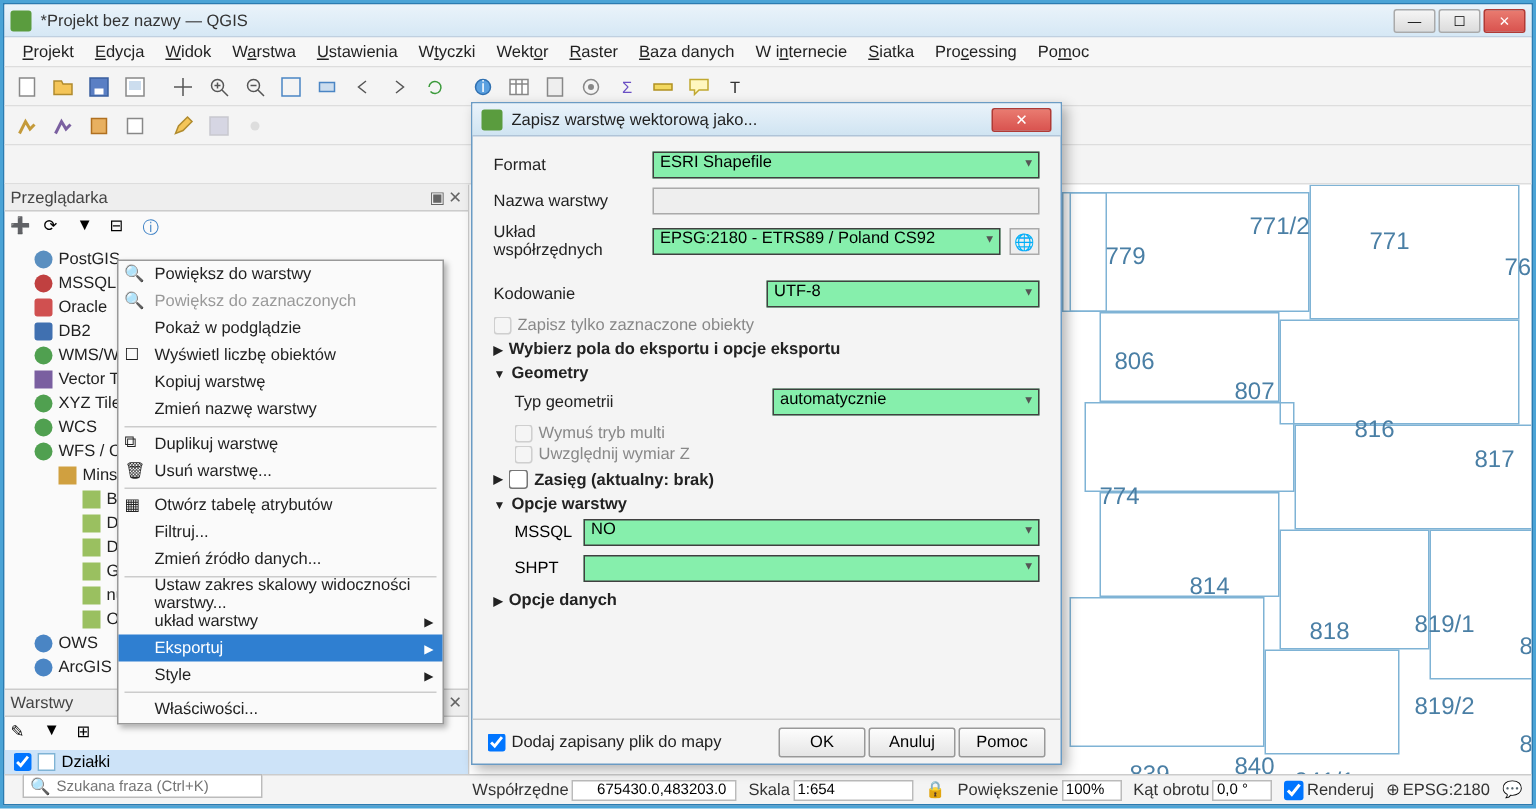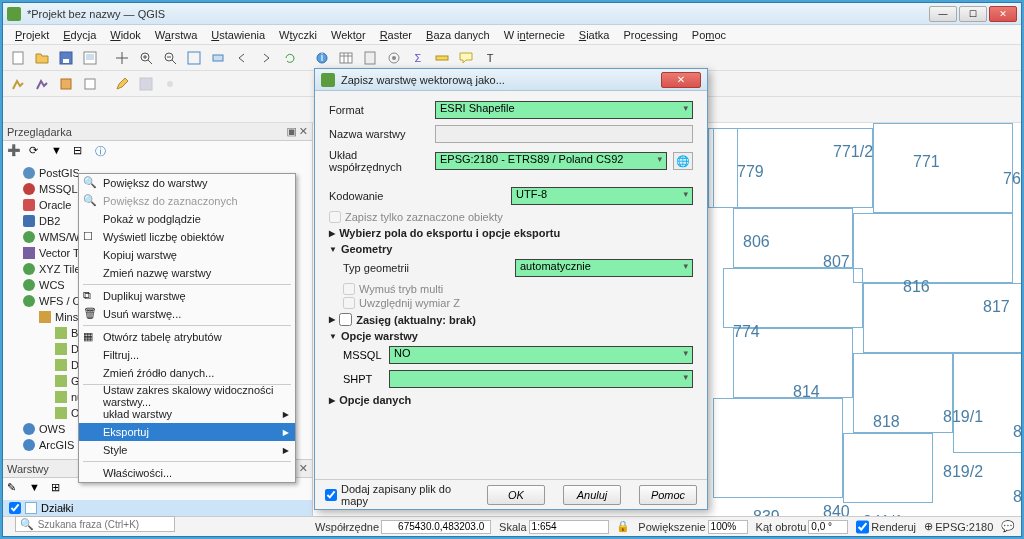--- a/index.html
+++ b/index.html
@@ -61,23 +61,23 @@
 .dialog .flabel { width: 100px; color: #222; }
 .dialog .finput { flex: 1; height: 18px; border: 1px solid #aaa; background: #fff; padding: 0 4px; }
 .dialog .fselect { flex: 1; height: 18px; border: 1px solid #404040; background: #86efac; padding: 0 4px; position: relative; }
 .dialog .fselect::after { content: "▾"; position: absolute; right: 4px; top: 1px; color: #555; font-size: 9px; }
 .dialog .browsebtn { width: 20px; height: 18px; border: 1px solid #aaa; background: #eee; display: flex; align-items: center; justify-content: center; font-size: 9px; }
 .dialog .shead { display: flex; align-items: center; gap: 4px; font-weight: bold; color: #222; margin: 4px 0; }
 .dialog .shead .tri { font-size: 8px; }
 .dialog .indent { padding-left: 14px; }
 .dialog .chkrow { display: flex; align-items: center; gap: 4px; color: #888; margin: 2px 0; }
 .dialog .chkrow input { width: 12px; height: 12px; }
-.dialog .dbuttons { height: 30px; border-top: 1px solid #ccc; display: flex; align-items: center; justify-content: flex-end; padding: 0 10px; gap: 18px; }
+.dialog .dbuttons { height: 30px; border-top: 1px solid #ccc; display: flex; align-items: center; justify-content: flex-end; padding: 0 10px; gap: 2px; }
 .dialog .dbuttons .chkrow { margin-right: auto; color: #222; }
-.dialog .dbtn { min-width: 58px; height: 20px; border: 1px solid #999; background: linear-gradient(#fdfdfd,#e5e5e5); border-radius: 2px; display: flex; align-items: center; justify-content: center; padding: 0 10px; font-style: italic; }
+.dialog .dbtn { min-width: 58px; height: 20px; border: 1px solid #999; background: linear-gradient(#fdfdfd,#e5e5e5); border-radius: 2px; display: flex; align-items: center; justify-content: center; padding: 0 10px; }
 .tiny-toolbar { height: 26px; background: #f4f4f4; border-bottom: 1px solid #ddd; display: flex; align-items: center; padding: 0 4px; gap: 2px; }
 </style>
 </head>
 <body>
 
 <div class="window">
   <div class="titlebar">
     <div class="logo"></div>
     <div class="title">*Projekt bez nazwy — QGIS</div>
     <div class="winbtns">

